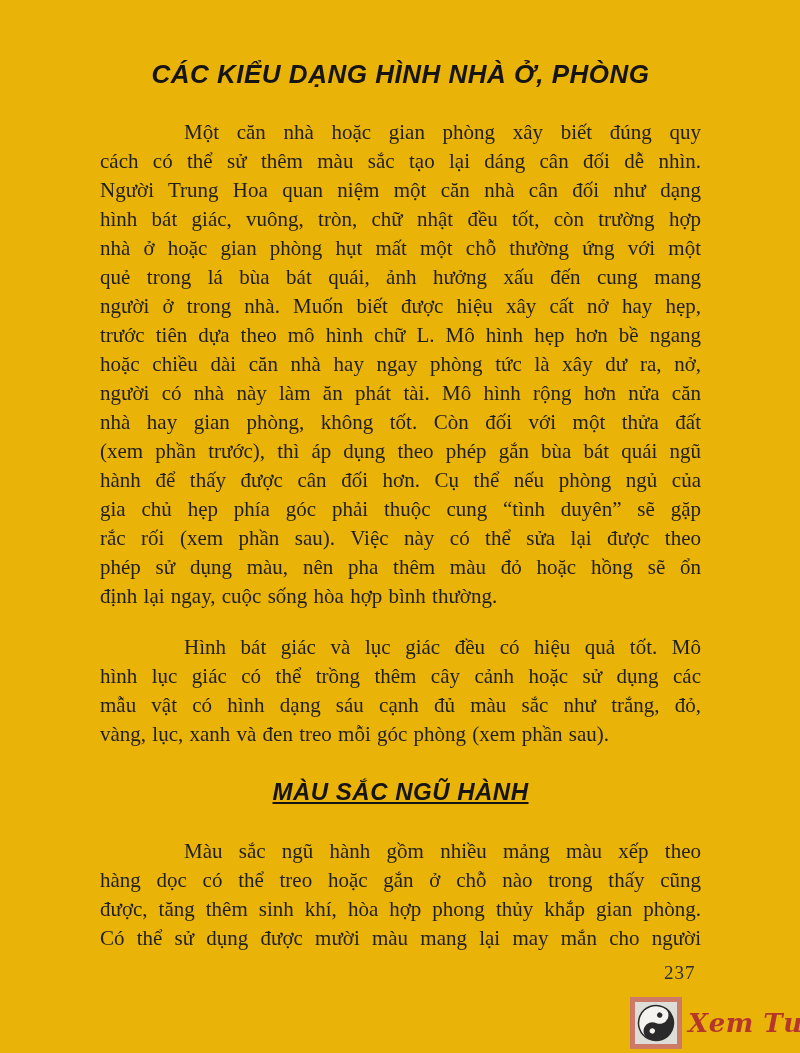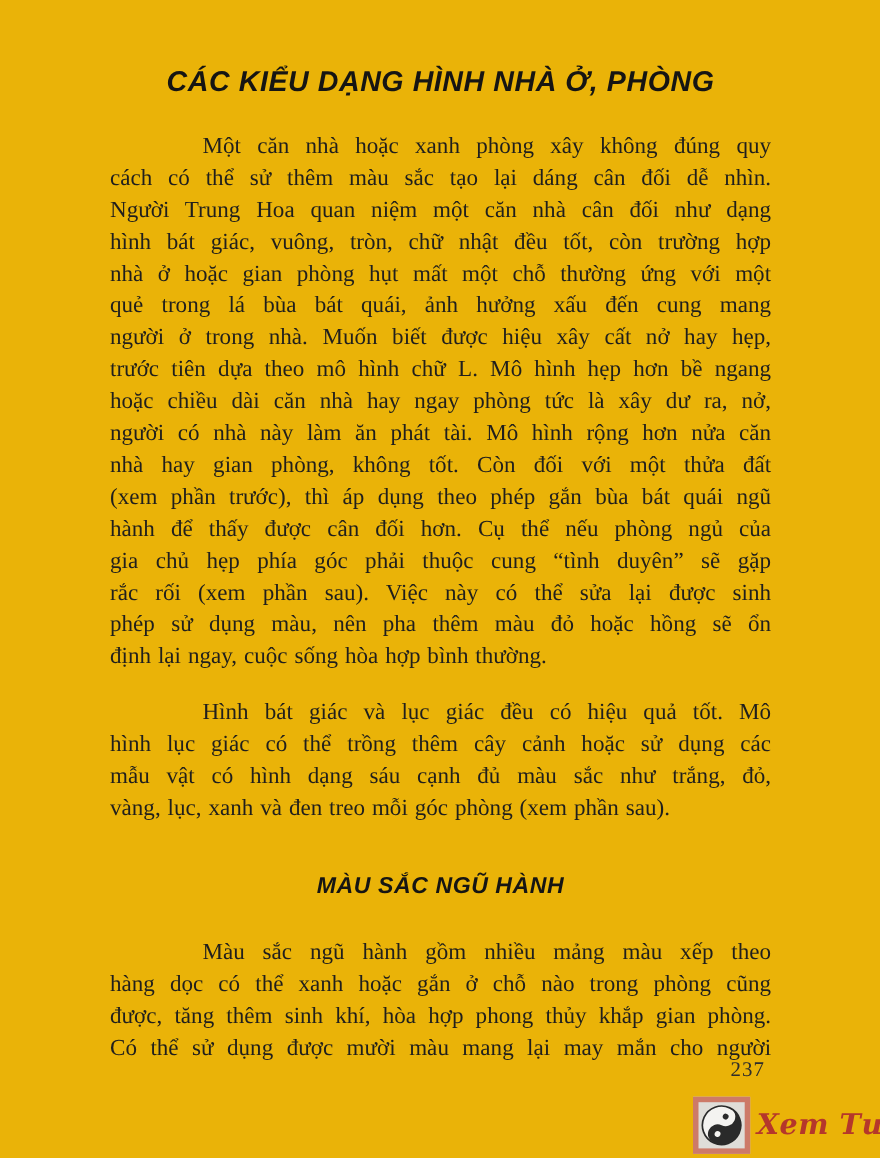--- a/index.html
+++ b/index.html
@@ -27,23 +27,24 @@
     text-align: center;
     color: #161513;
     letter-spacing: 0.5px;
   }
   .doc-heading.first {
     font-size: 26px;
     line-height: 32px;
     margin: 0 0 28px 0;
   }
   .doc-heading:not(.first) {
-    font-size: 21px;
+    font-size: 24px;
     line-height: 30px;
-    margin: 42px 0 30px 0;
+    margin: 28px 0 30px 0;
+    text-decoration: underline;
   }
   .paragraph { margin: 0 0 22px 0; }
   .line {
     font-size: 21px;
     line-height: 29px;
     text-align: justify;
     text-align-last: justify;
     word-spacing: 1px;
     color: #201f1d;
   }
@@ -84,48 +85,48 @@
   }
 </style>
 </head>
 <body>
 
 <div class="page">
 
   <div class="content">
       <div class="doc-heading first">CÁC KIỂU DẠNG HÌNH NHÀ Ở, PHÒNG</div>
       <div class="paragraph">
-        <div class="line indent">Một căn nhà hoặc xanh phòng xây không đúng quy</div>
+        <div class="line indent">Một căn nhà hoặc gian phòng xây biết đúng quy</div>
         <div class="line">cách có thể sử thêm màu sắc tạo lại dáng cân đối dễ nhìn.</div>
         <div class="line">Người Trung Hoa quan niệm một căn nhà cân đối như dạng</div>
         <div class="line">hình bát giác, vuông, tròn, chữ nhật đều tốt, còn trường hợp</div>
         <div class="line">nhà ở hoặc gian phòng hụt mất một chỗ thường ứng với một</div>
         <div class="line">quẻ trong lá bùa bát quái, ảnh hưởng xấu đến cung mang</div>
         <div class="line">người ở trong nhà. Muốn biết được hiệu xây cất nở hay hẹp,</div>
         <div class="line">trước tiên dựa theo mô hình chữ L. Mô hình hẹp hơn bề ngang</div>
         <div class="line">hoặc chiều dài căn nhà hay ngay phòng tức là xây dư ra, nở,</div>
         <div class="line">người có nhà này làm ăn phát tài. Mô hình rộng hơn nửa căn</div>
         <div class="line">nhà hay gian phòng, không tốt. Còn đối với một thửa đất</div>
         <div class="line">(xem phần trước), thì áp dụng theo phép gắn bùa bát quái ngũ</div>
         <div class="line">hành để thấy được cân đối hơn. Cụ thể nếu phòng ngủ của</div>
         <div class="line">gia chủ hẹp phía góc phải thuộc cung “tình duyên” sẽ  gặp</div>
-        <div class="line">rắc rối (xem phần sau). Việc này có thể sửa lại được sinh</div>
+        <div class="line">rắc rối (xem phần sau). Việc này có thể sửa lại được theo</div>
         <div class="line">phép sử dụng màu, nên pha thêm màu đỏ hoặc hồng sẽ ổn</div>
         <div class="line last">định lại ngay, cuộc sống hòa hợp bình thường.</div>
       </div>
       <div class="paragraph">
         <div class="line indent">Hình bát giác và lục giác đều có hiệu quả tốt. Mô</div>
         <div class="line">hình lục giác có thể trồng thêm cây cảnh hoặc sử dụng các</div>
         <div class="line">mẫu vật có hình dạng sáu cạnh đủ màu sắc như trắng, đỏ,</div>
         <div class="line last">vàng, lục, xanh và đen treo mỗi góc phòng (xem phần sau).</div>
       </div>
       <div class="doc-heading">MÀU SẮC NGŨ HÀNH</div>
       <div class="paragraph">
         <div class="line indent">Màu sắc ngũ hành gồm nhiều mảng màu xếp theo</div>
-        <div class="line">hàng dọc có thể xanh hoặc gắn ở chỗ nào trong phòng cũng</div>
+        <div class="line">hàng dọc có thể treo hoặc gắn ở chỗ nào trong thấy cũng</div>
         <div class="line">được, tăng thêm sinh khí, hòa hợp phong thủy khắp gian phòng.</div>
         <div class="line">Có thể sử dụng được mười màu mang lại may mắn cho người</div>
       </div>
     </div>
 
   <div class="page-number">237</div>
 
   <div class="watermark">
     <span class="yy-frame">
       <svg width="38" height="38" viewBox="0 0 100 100">

